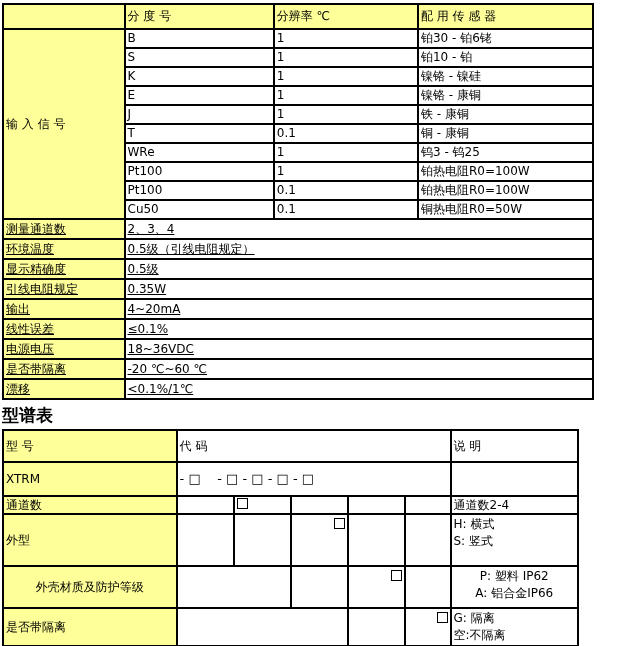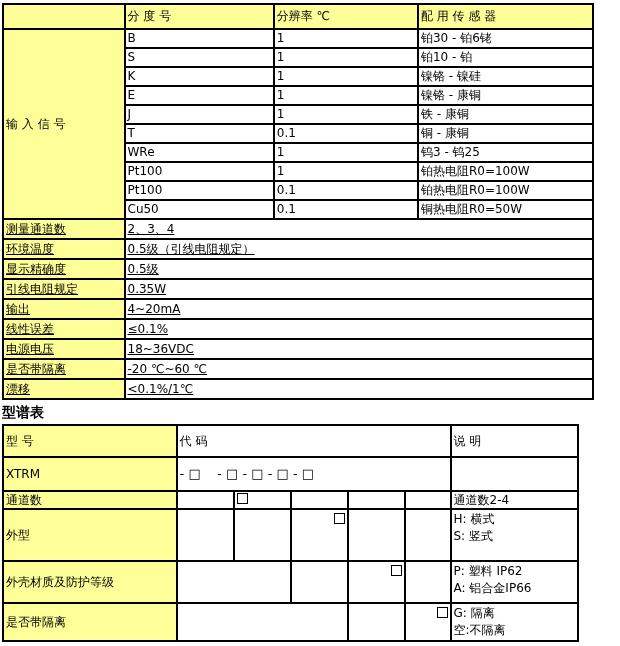--- a/index.html
+++ b/index.html
@@ -18,23 +18,23 @@
   .t1{width:592px;padding-left:42px;}
   .t1 tr.hdr{height:25px;}
   .t1 tr.sig{height:19px;}
   .t1 tr.spec{height:20px;text-decoration:underline;}
   .t2{width:577px;}
   .t2 tr.rh{height:32px;}
   .t2 tr.rx{height:34px;}
   .t2 tr.ri{height:38px;}
   .t2 tr.rc{height:18px;}
   .t2 tr.rw{height:52px;}
-  .t2 tr.rk{height:42px;}
+  .t2 tr.rk{height:42px;text-align:center;}
   .t2 tr.rq{height:38px;margin-top:27px;}
-  .sec-title{font-weight:bold;font-size:14px;margin:4px 0 2px 0;}
+  .sec-title{font-weight:bold;font-size:17px;margin:4px 0 2px 0;}
   .cb{display:inline-block;width:9px;height:9px;border:1px solid #000;background:#fff;}
   .vtop{vertical-align:top;padding-top:3px;}
   .cbR{text-align:right;}
   .cbL{text-align:left;}
   .desc{vertical-align:top;padding-top:1px;}
   .desc div{line-height:17px;}
   .desc-mid{vertical-align:middle;}
   .pattern{white-space:pre;font-size:13px;}
 </style>
 </head>

